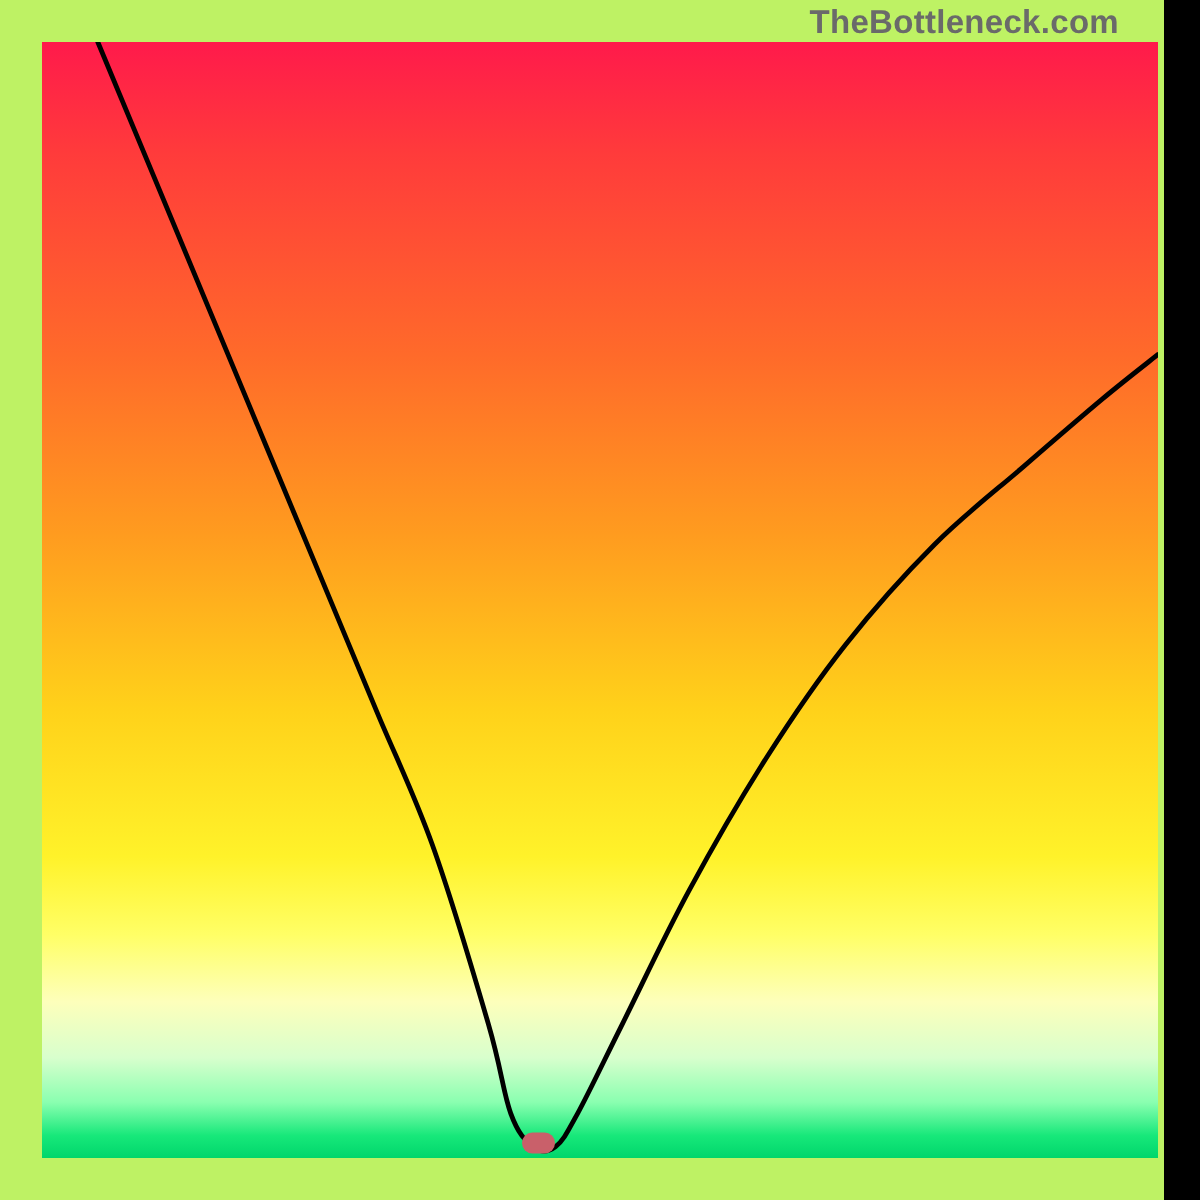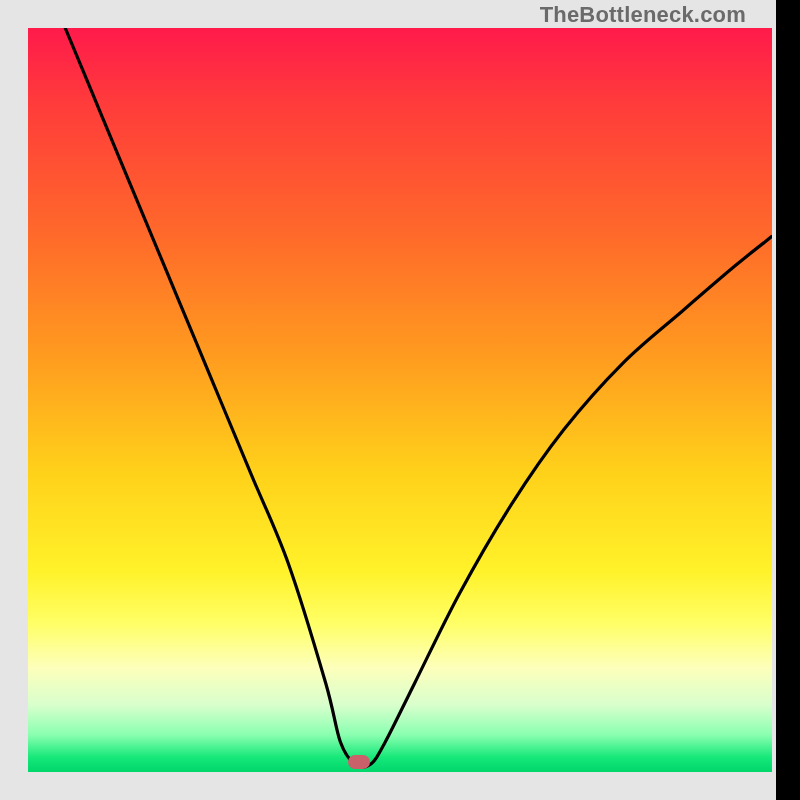--- a/index.html
+++ b/index.html
@@ -8,21 +8,21 @@
     width: 800px;
     height: 800px;
     background: #000;
     overflow: hidden;
     font-family: Arial, Helvetica, sans-serif;
   }
   .frame {
     position: relative;
     width: 776px;
     height: 800px;
-    background: #e5e5e5;
+    background: #bef264;
   }
   .plot {
     position: absolute;
     left: 28px;
     top: 28px;
     width: 744px;
     height: 744px;
     background: linear-gradient(
       to bottom,
       #ff1a4b 0%,

